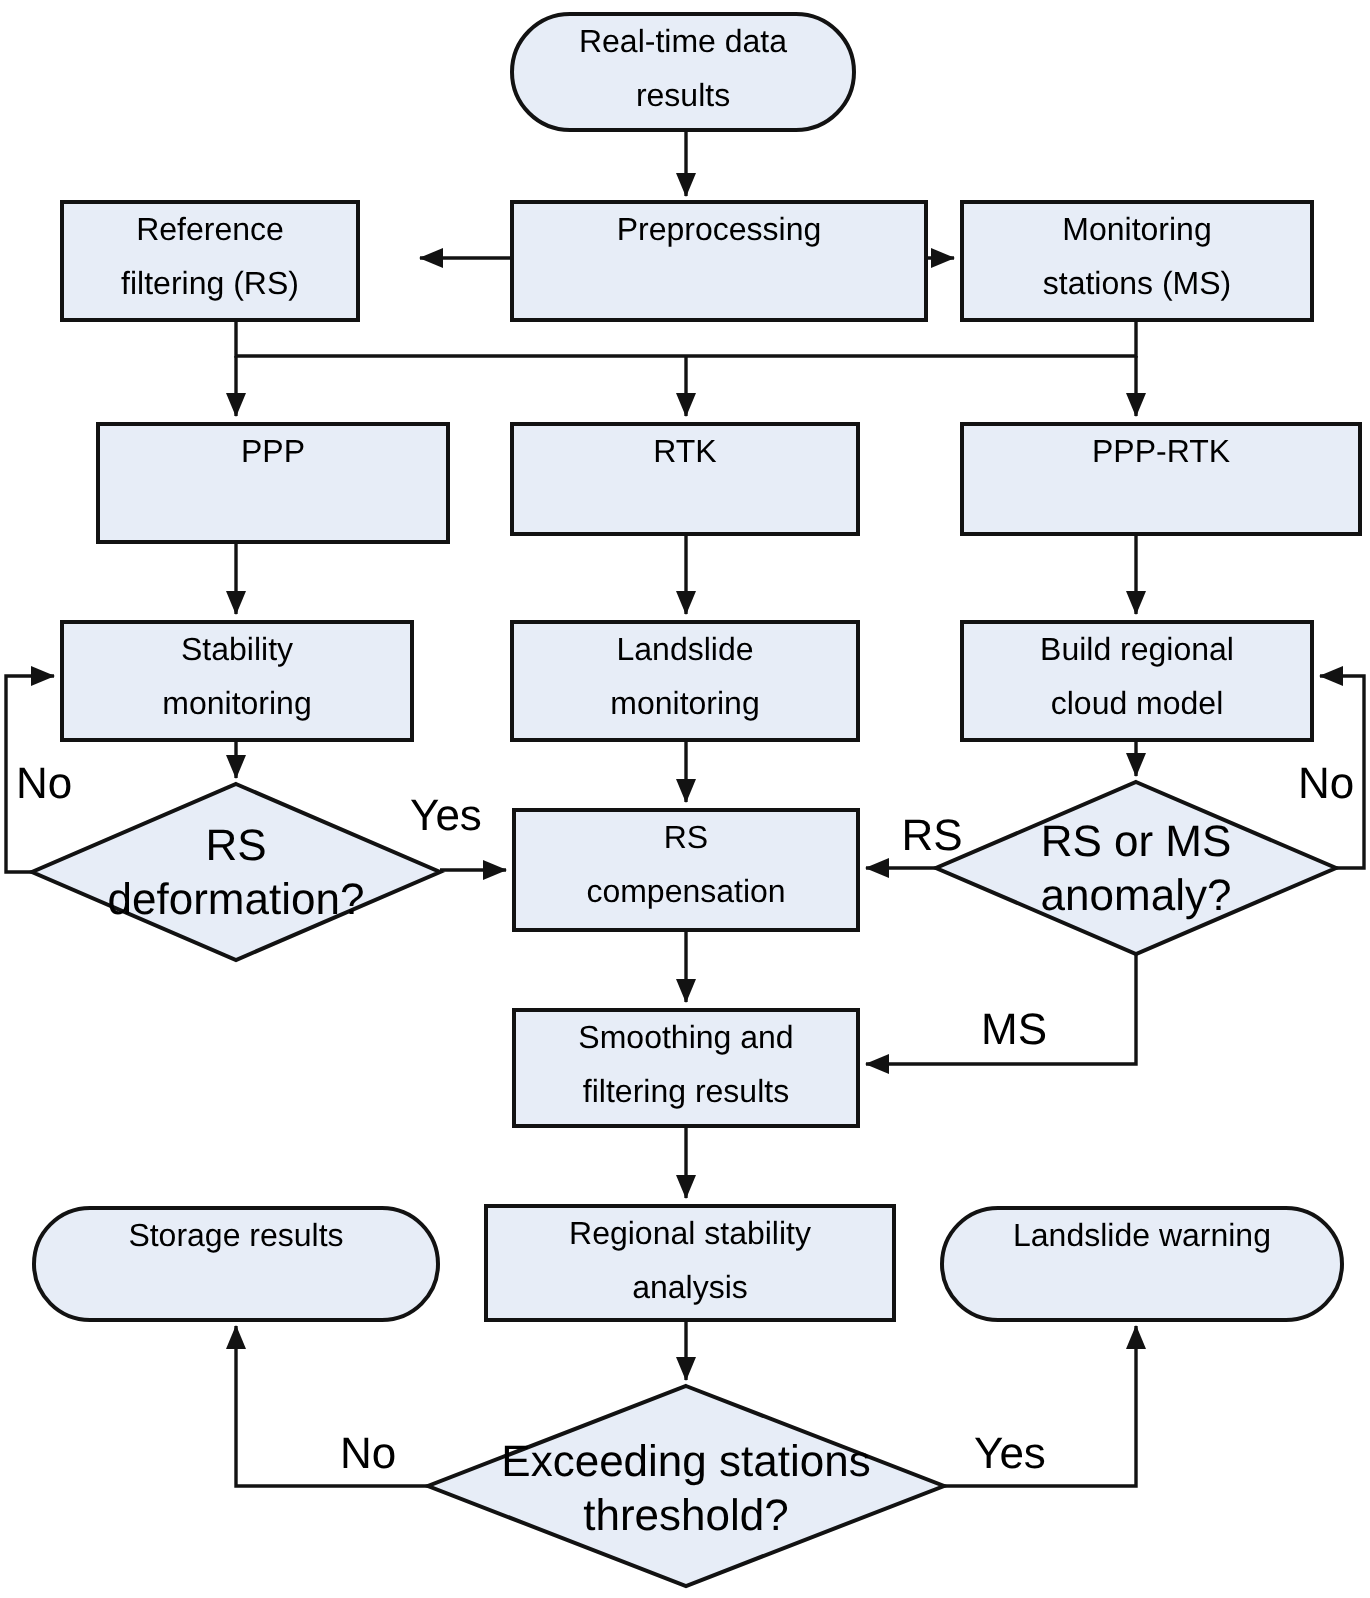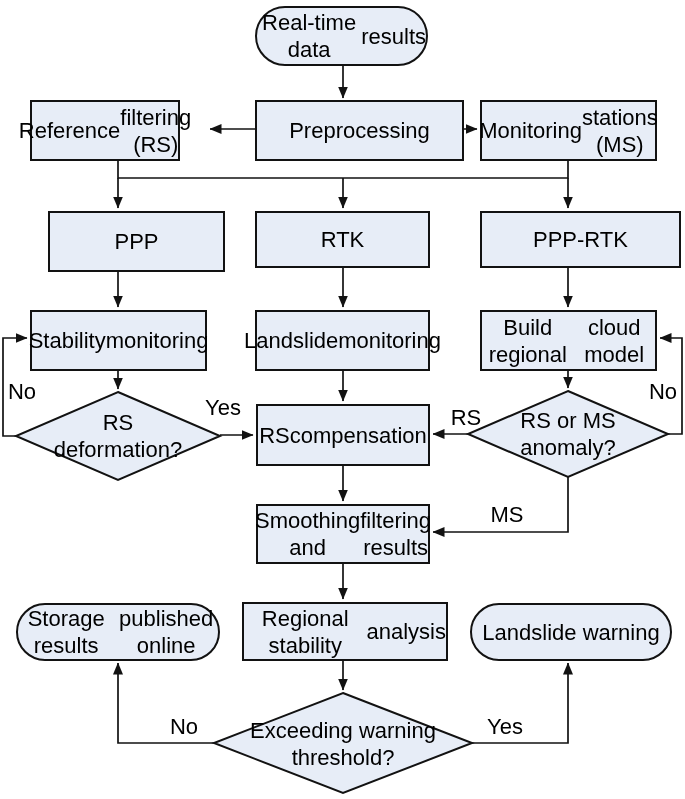--- a/index.html
+++ b/index.html
@@ -15,25 +15,24 @@
   #wires { position:absolute; left:0; top:0; width:685px; height:799px; }
   .edge  { stroke: var(--line, #111); stroke-width: 1.7; fill: none; }
   .diamond { fill: var(--node-fill, #e7edf7); stroke: var(--node-border, #111); stroke-width: 2; }
   .arrowhead { fill: var(--line, #111); }
   .node {
     position: absolute;
     box-sizing: border-box;
     background: var(--node-fill, #e7edf7);
     border: 2px solid var(--node-border, #111);
     display: flex;
-    flex-direction: row;
+    flex-direction: column;
     align-items: center;
-    justify-content: center;
     text-align: center;
-    font-size: 22px;
+    font-size: 16px;
     line-height: 27px;
   }
   .node.stadium { border-radius: 30px; }
   .dlabel, .elabel {
     position: absolute;
     text-align: center;
     font-size: 22px;
     line-height: 27px;
     white-space: nowrap;
   }
@@ -142,39 +141,38 @@
     <span>analysis</span>
   </div>
 
   <div class="node" style="left:256px;top:504px;width:174px;height:60px">
     <span>Smoothing and</span>
     <span>filtering results</span>
   </div>
 
   <div class="node stadium" style="left:16px;top:603px;width:204px;height:58px">
     <span>Storage results</span>
-    <span>published online</span>
   </div>
 
   <div class="node stadium" style="left:470px;top:603px;width:202px;height:58px">
     <span>Landslide warning</span>
   </div>
 
   <div class="dlabel" style="left:18px;top:409px;width:200px">
     <div>RS</div>
     <div>deformation?</div>
   </div>
 
   <div class="dlabel" style="left:468px;top:407px;width:200px">
     <div>RS or MS</div>
     <div>anomaly?</div>
   </div>
 
   <div class="dlabel" style="left:223px;top:717px;width:240px">
-    <div>Exceeding warning</div>
+    <div>Exceeding stations</div>
     <div>threshold?</div>
   </div>
 
   <div class="elabel" style="left:0px;top:378px;width:44px">No</div>
   <div class="elabel" style="left:198px;top:394px;width:50px">Yes</div>
   <div class="elabel" style="left:441px;top:404px;width:50px">RS</div>
   <div class="elabel" style="left:640px;top:378px;width:46px">No</div>
   <div class="elabel" style="left:482px;top:501px;width:50px">MS</div>
   <div class="elabel" style="left:159px;top:713px;width:50px">No</div>
   <div class="elabel" style="left:480px;top:713px;width:50px">Yes</div>

